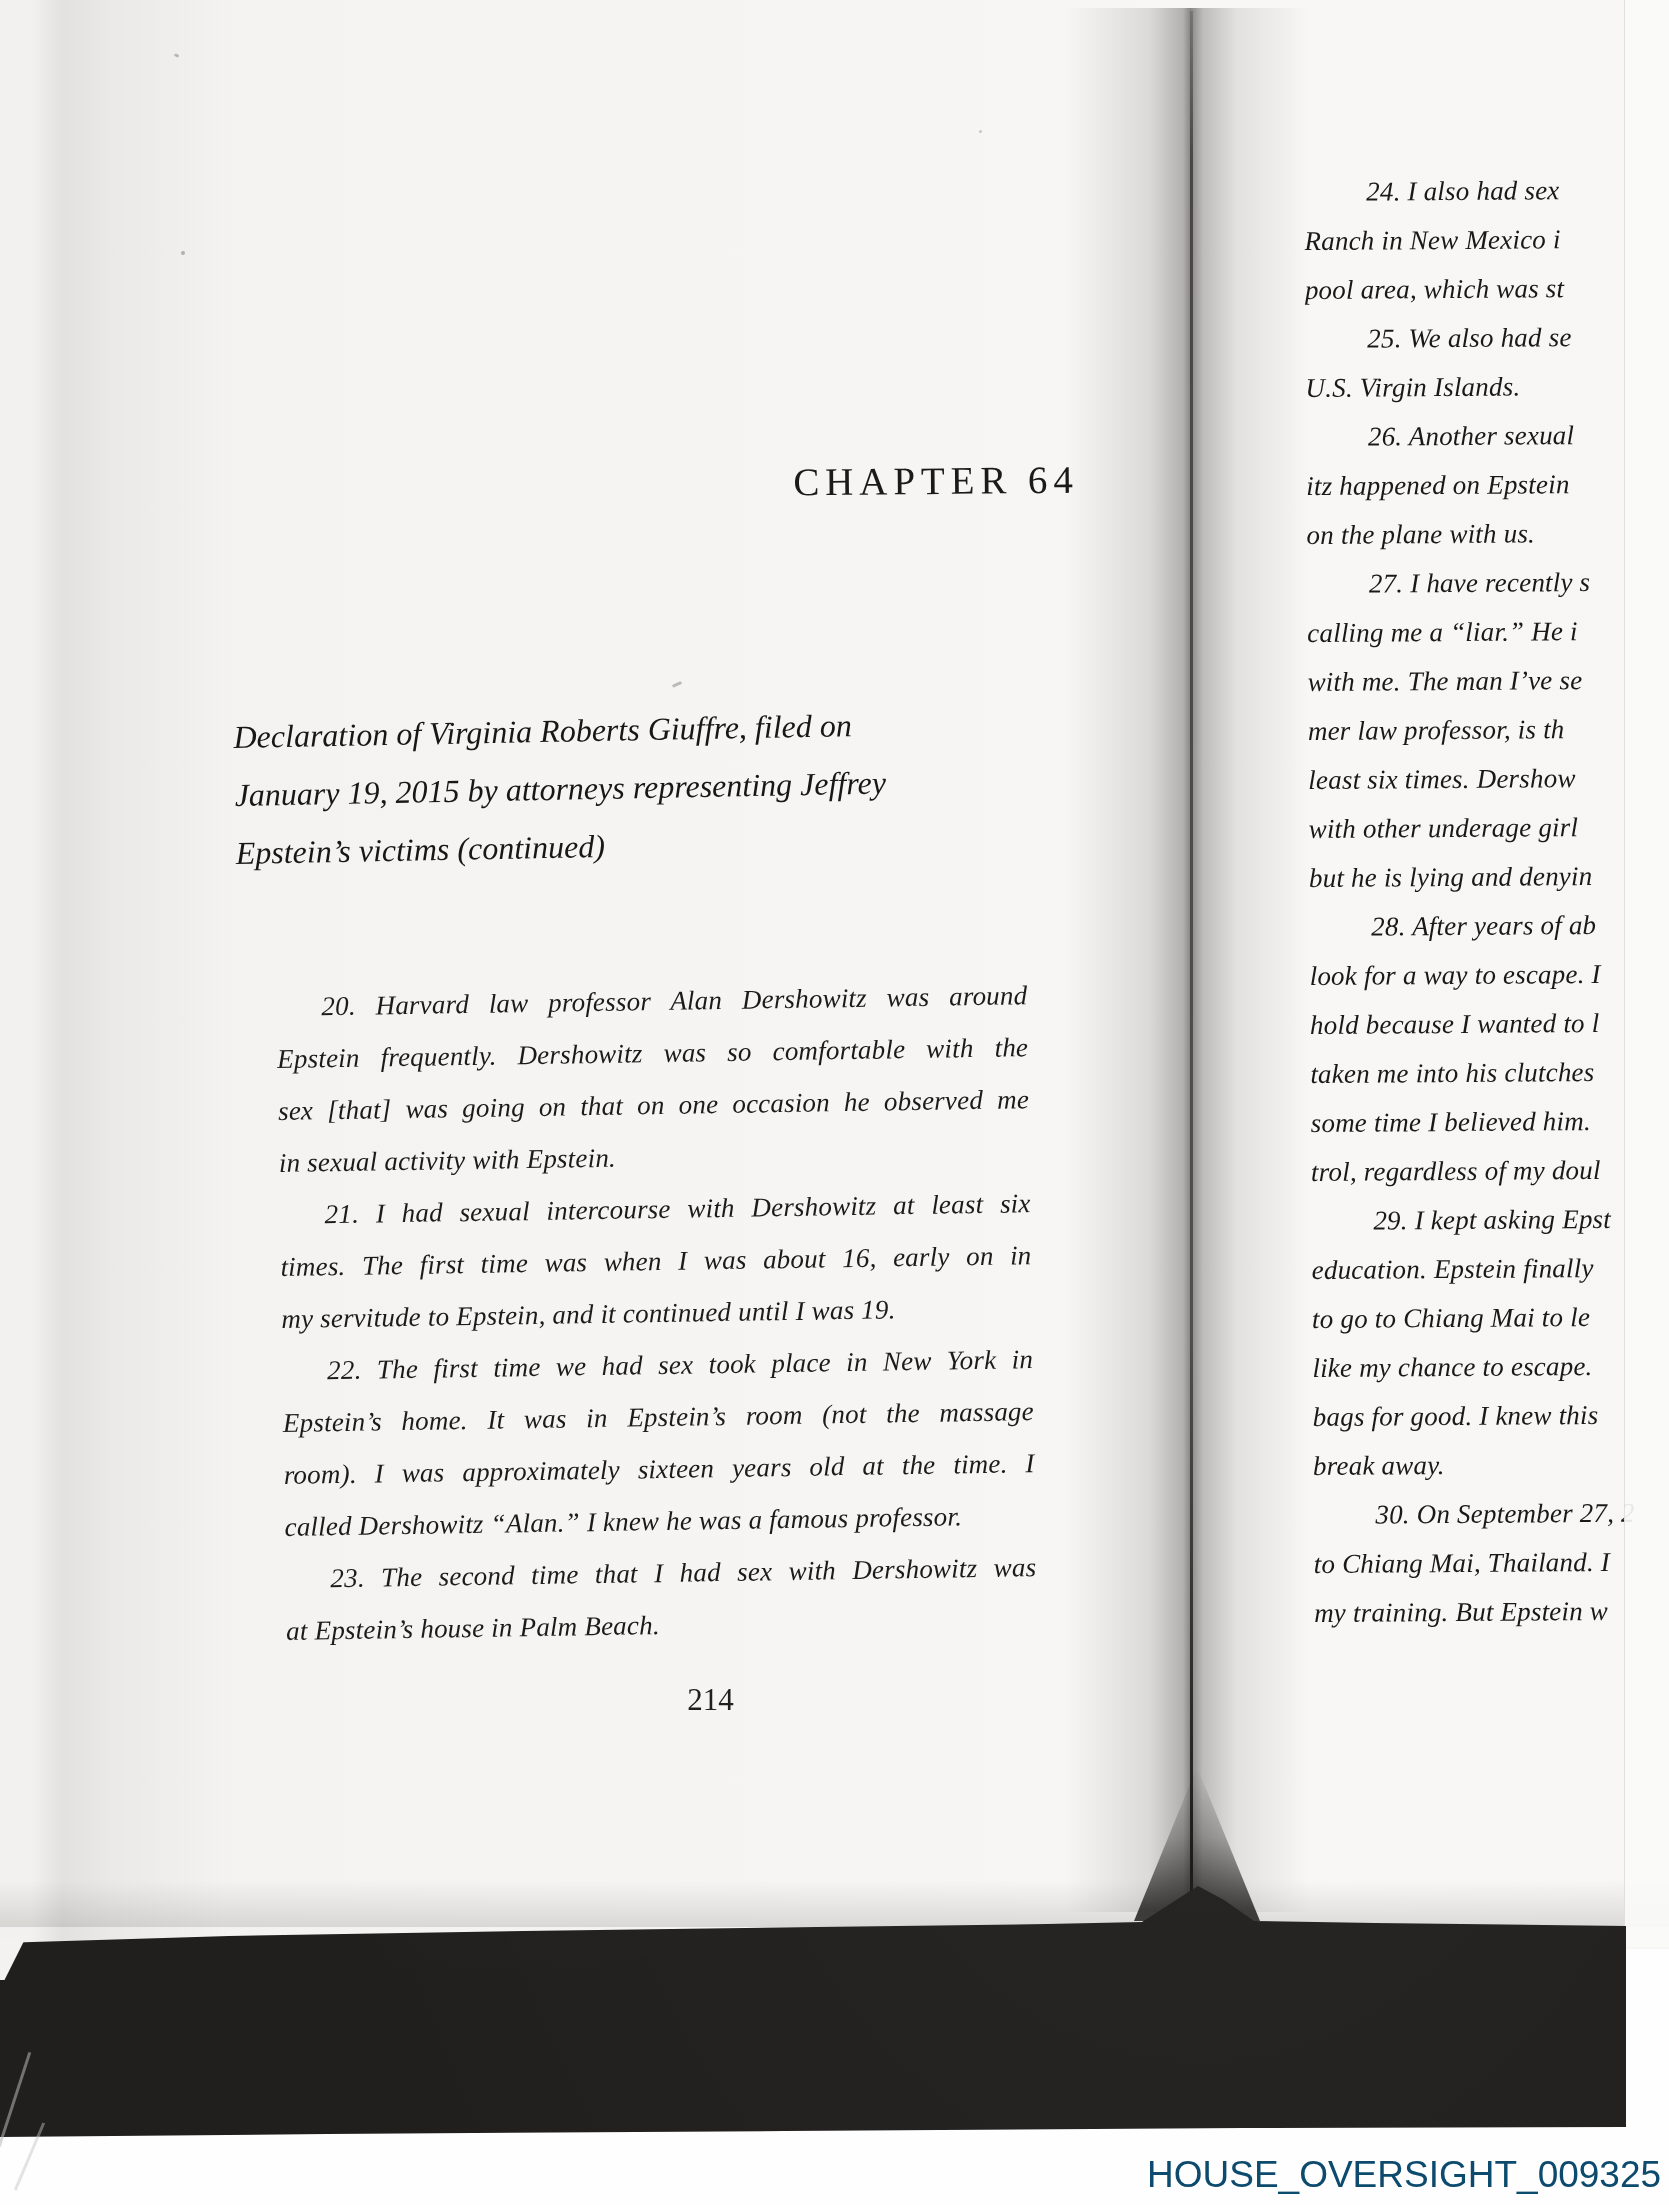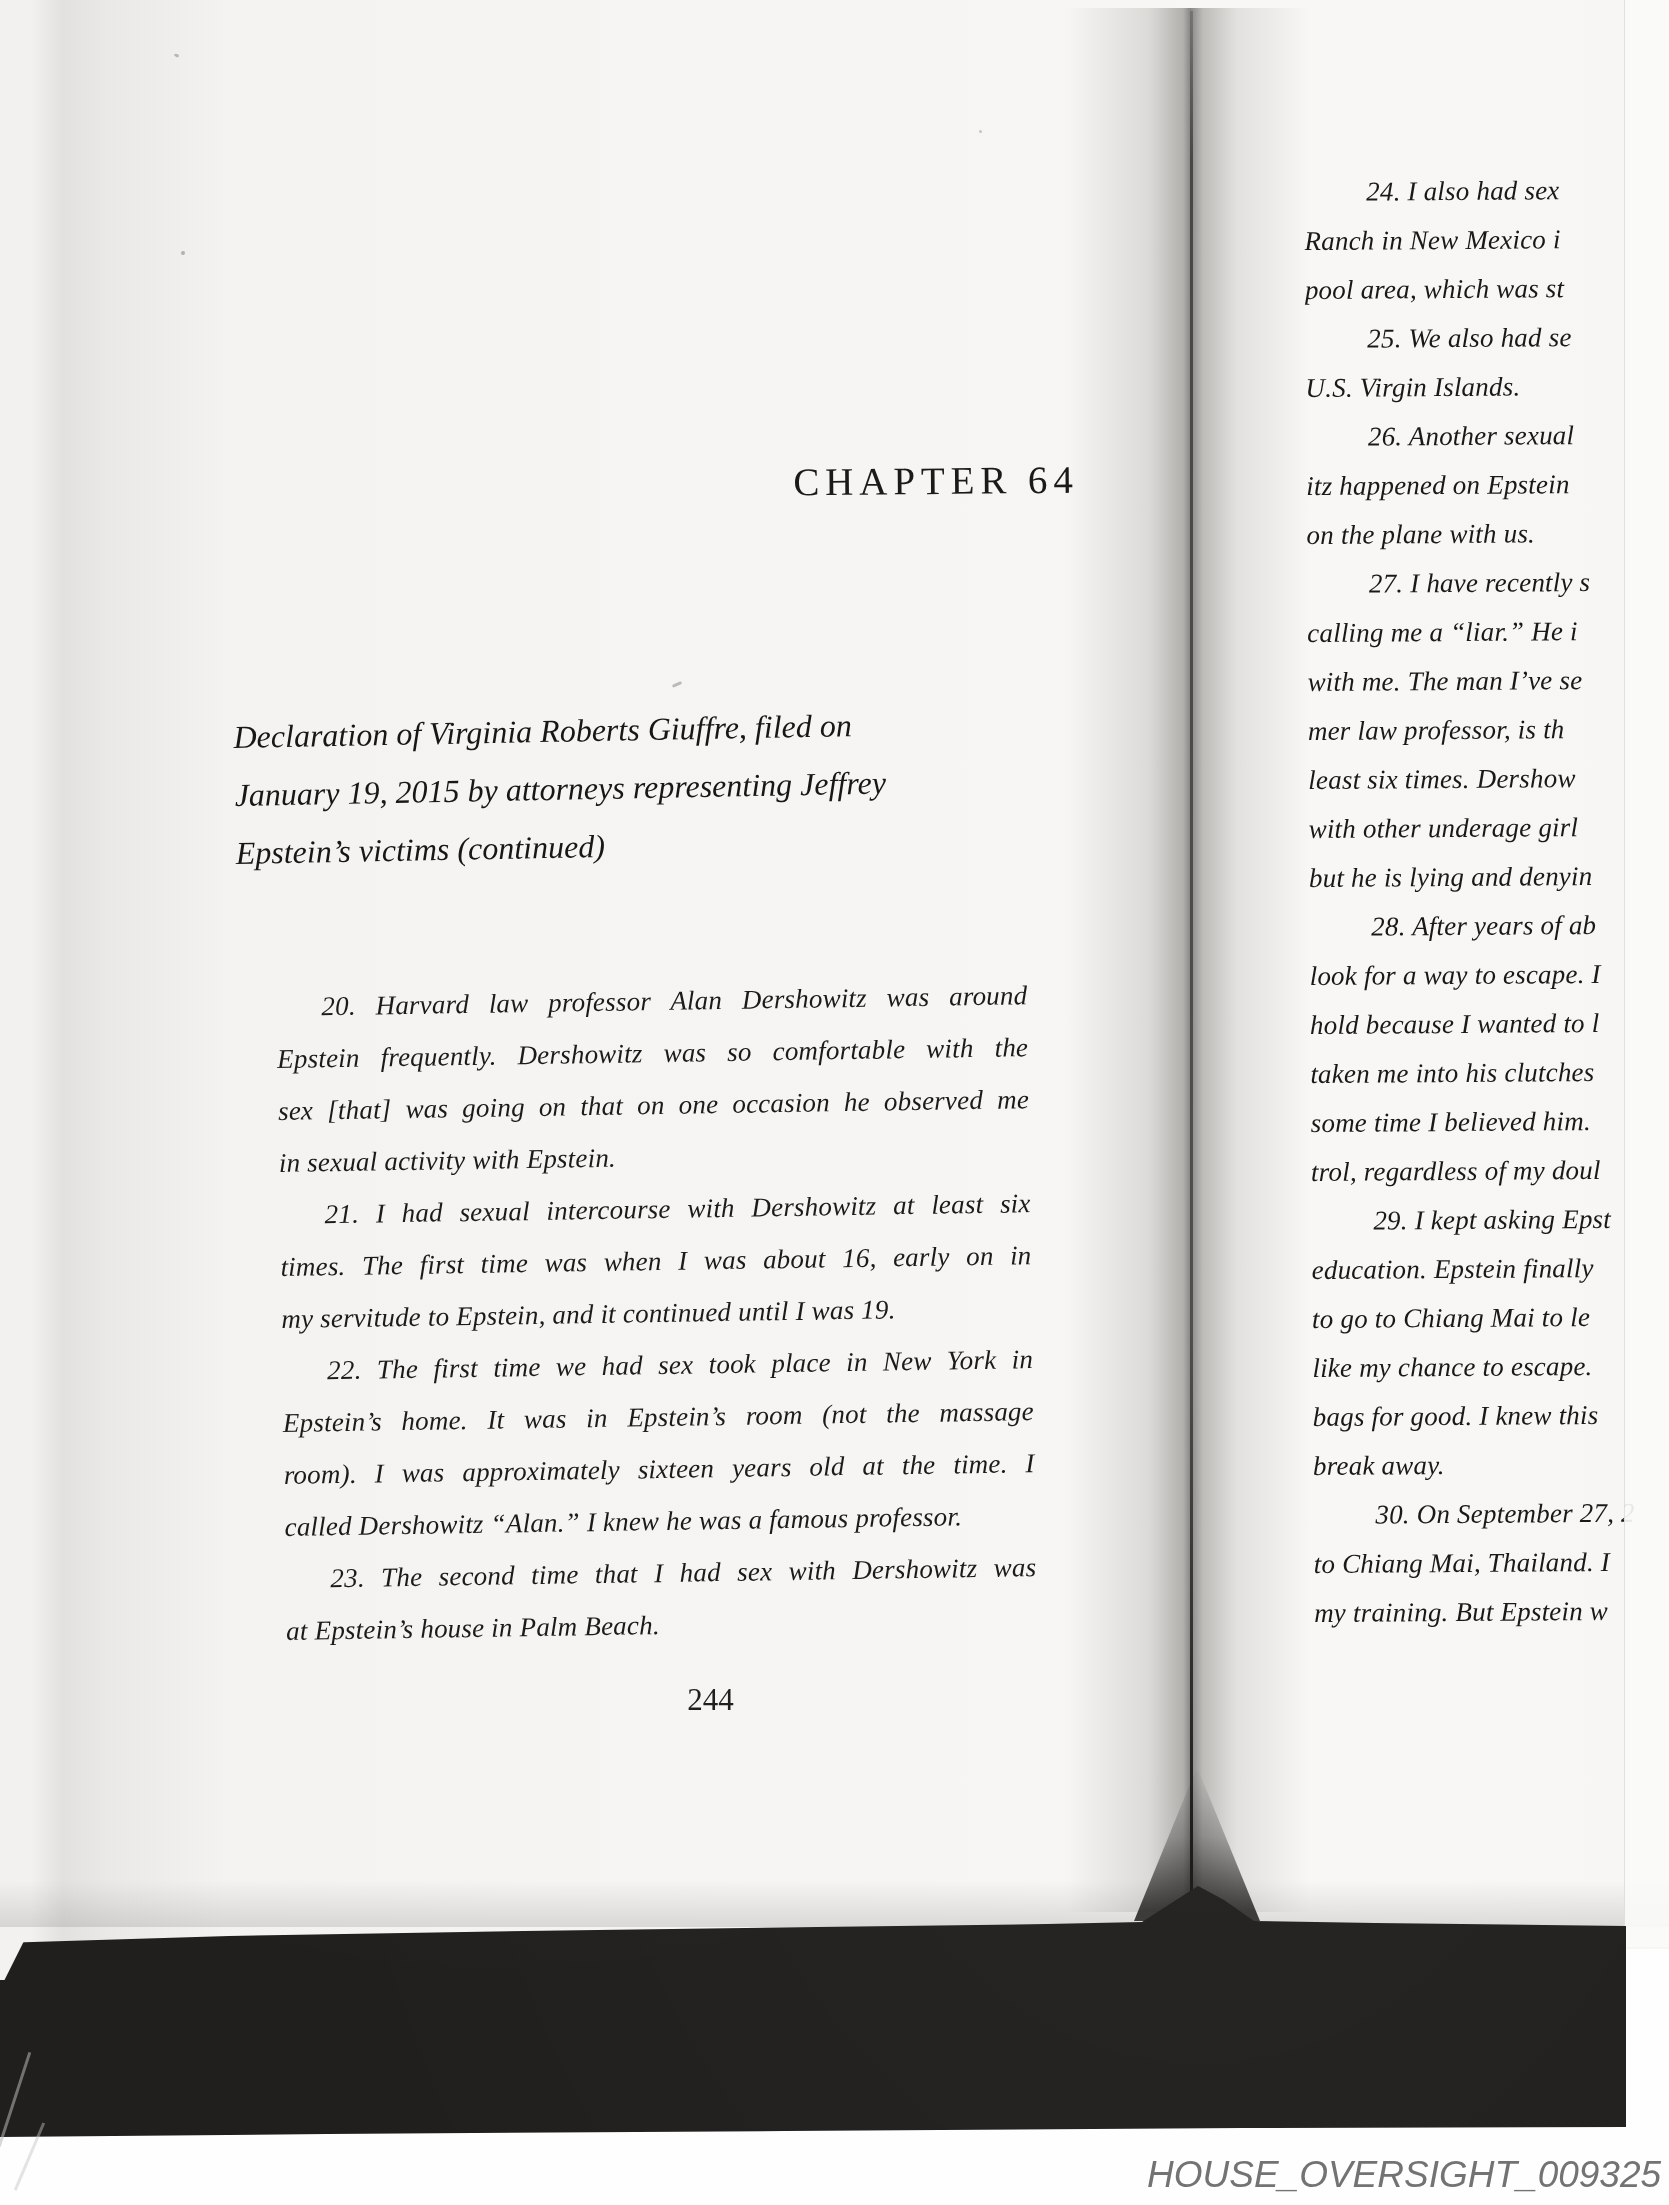--- a/index.html
+++ b/index.html
@@ -54,21 +54,21 @@
   .leftbody .tl{height:52px;line-height:52px;text-align:justify;text-align-last:justify;}
   .leftbody .tl.ind{padding-left:45px;}
   .leftbody .tl.last{text-align-last:left;}
   .pagenum{position:absolute;left:668px;top:1682px;width:85px;text-align:center;
            font-size:31px;color:#201f1e;}
   .rightbody{position:absolute;left:1304px;top:168px;width:365px;height:1617px;overflow:hidden;
            color:#1a1918;font-style:italic;font-size:27px;letter-spacing:0.2px;transform:rotate(-0.4deg);transform-origin:left top;}
   .rightbody .tl{height:49px;line-height:49px;white-space:nowrap;}
   .rightbody .tl.ind{padding-left:62px;}
   .footer-id{position:absolute;right:7.9px;top:2154px;font-family:"Liberation Sans", sans-serif;
-           font-size:37px;color:#737373;white-space:nowrap;font-style:italic;}
+           font-size:37px;color:#0c4a6e;white-space:nowrap;}
 </style>
 </head>
 <body>
 
 <div class="canvas">
 
   <div class="pages-bg"></div>
   <div class="left-edge-shade"></div>
   <div class="gutter"></div>
   <div class="gutter-line"></div>
@@ -94,21 +94,21 @@
       <div class="tl ind">21. I had sexual intercourse with Dershowitz at least six</div>
       <div class="tl">times. The first time was when I was about 16, early on in</div>
       <div class="tl last">my servitude to Epstein, and it continued until I was 19.</div>
       <div class="tl ind">22. The first time we had sex took place in New York in</div>
       <div class="tl">Epstein’s home. It was in Epstein’s room (not the massage</div>
       <div class="tl">room). I was approximately sixteen years old at the time. I</div>
       <div class="tl last">called Dershowitz “Alan.” I knew he was a famous professor.</div>
       <div class="tl ind">23. The second time that I had sex with Dershowitz was</div>
       <div class="tl last">at Epstein’s house in Palm Beach.</div>
     </div>
-  <div class="pagenum">244</div>
+  <div class="pagenum">214</div>
 
   <div class="rightbody">
       <div class="tl ind">24. I also had sex</div>
       <div class="tl">Ranch in New Mexico i</div>
       <div class="tl">pool area, which was st</div>
       <div class="tl ind">25. We also had se</div>
       <div class="tl">U.S. Virgin Islands.</div>
       <div class="tl ind">26. Another sexual</div>
       <div class="tl">itz happened on Epstein</div>
       <div class="tl">on the plane with us.</div>

